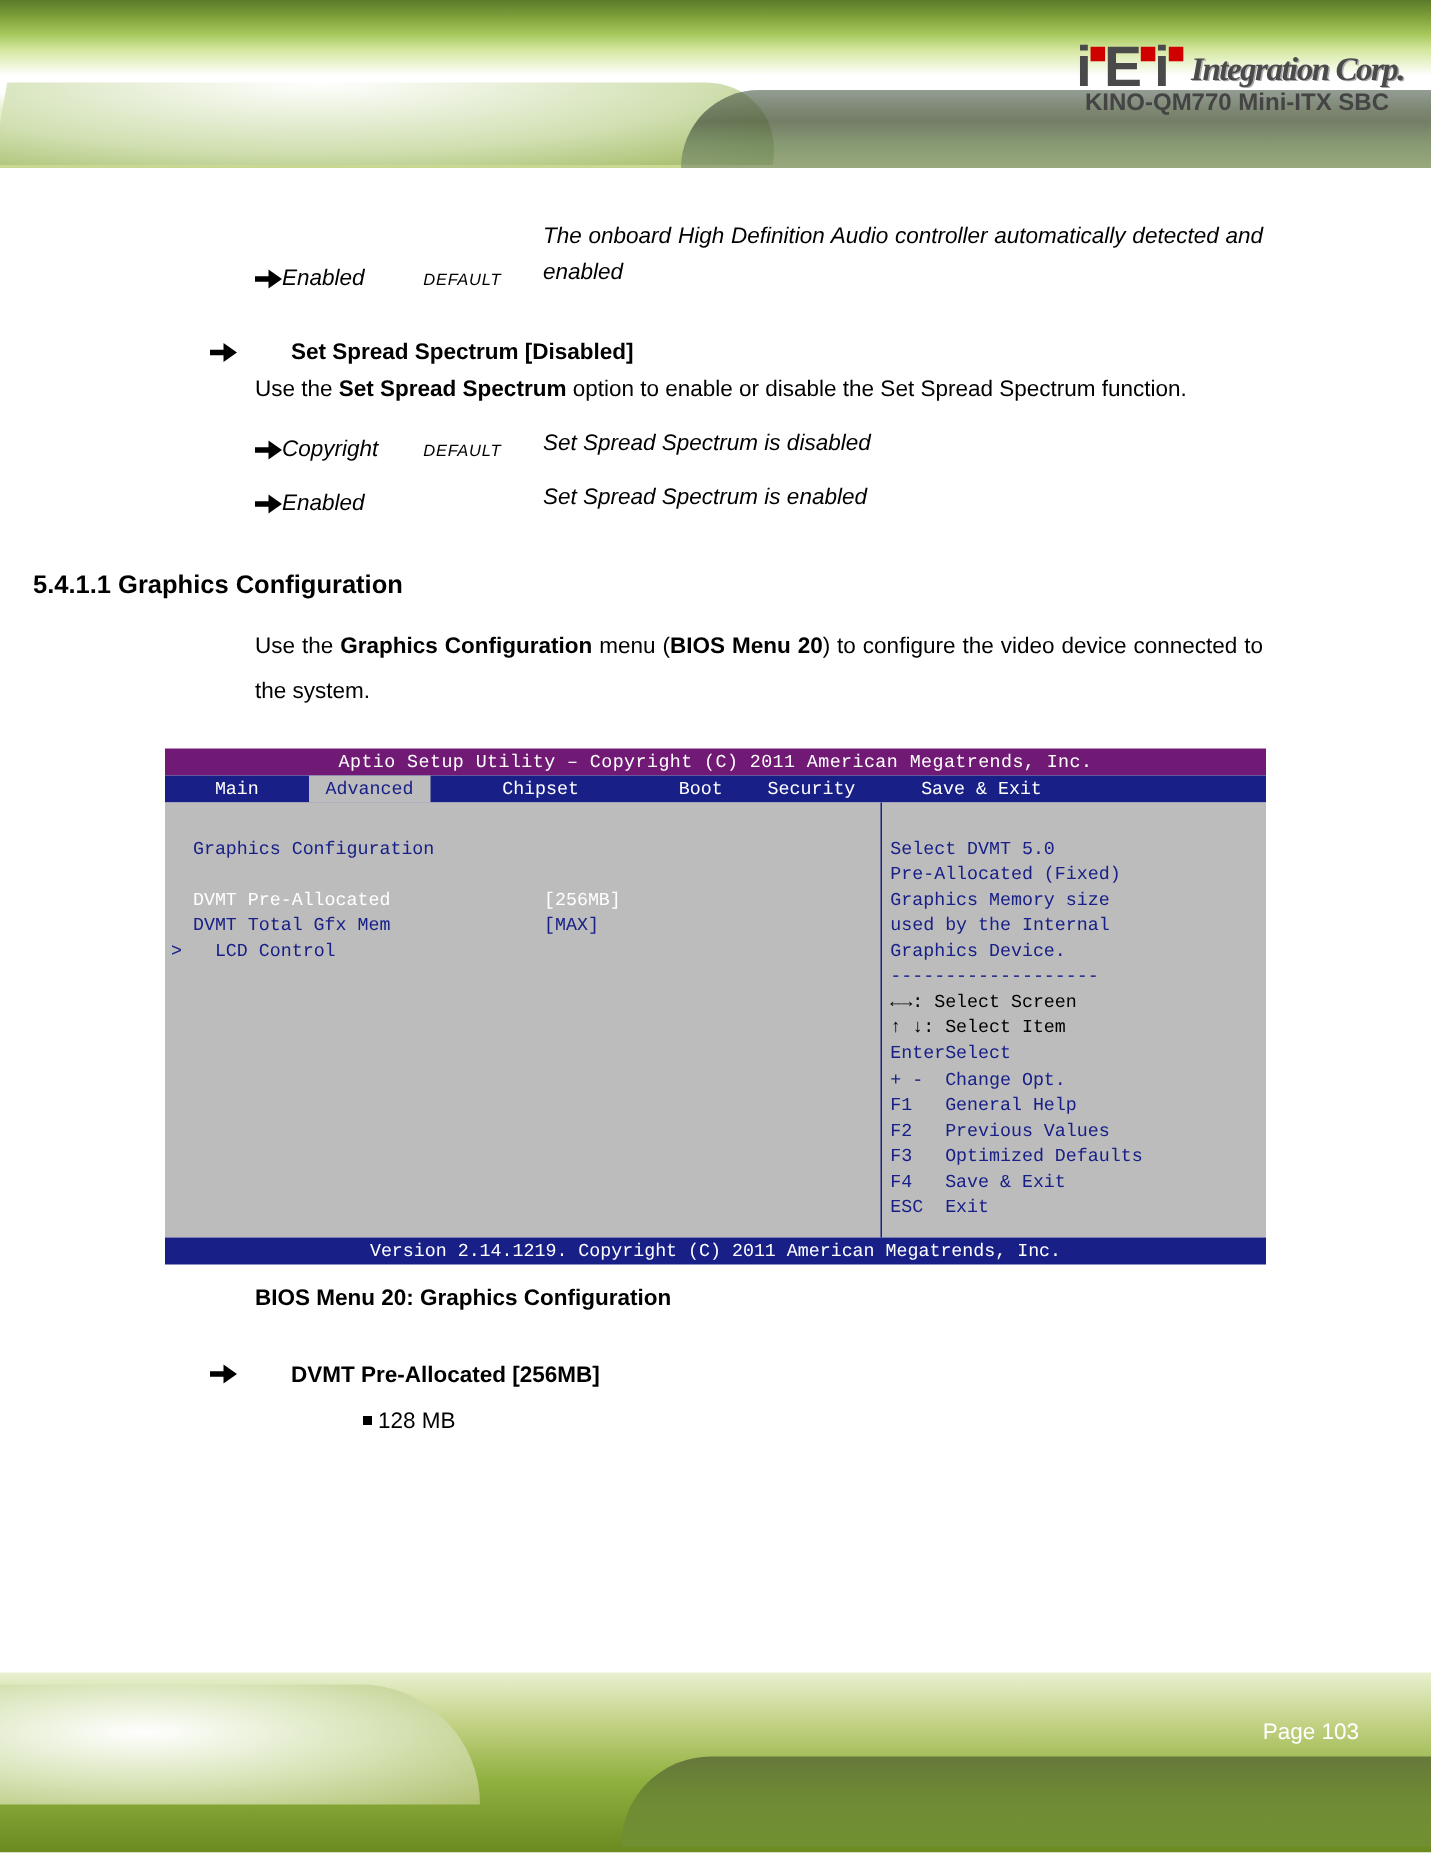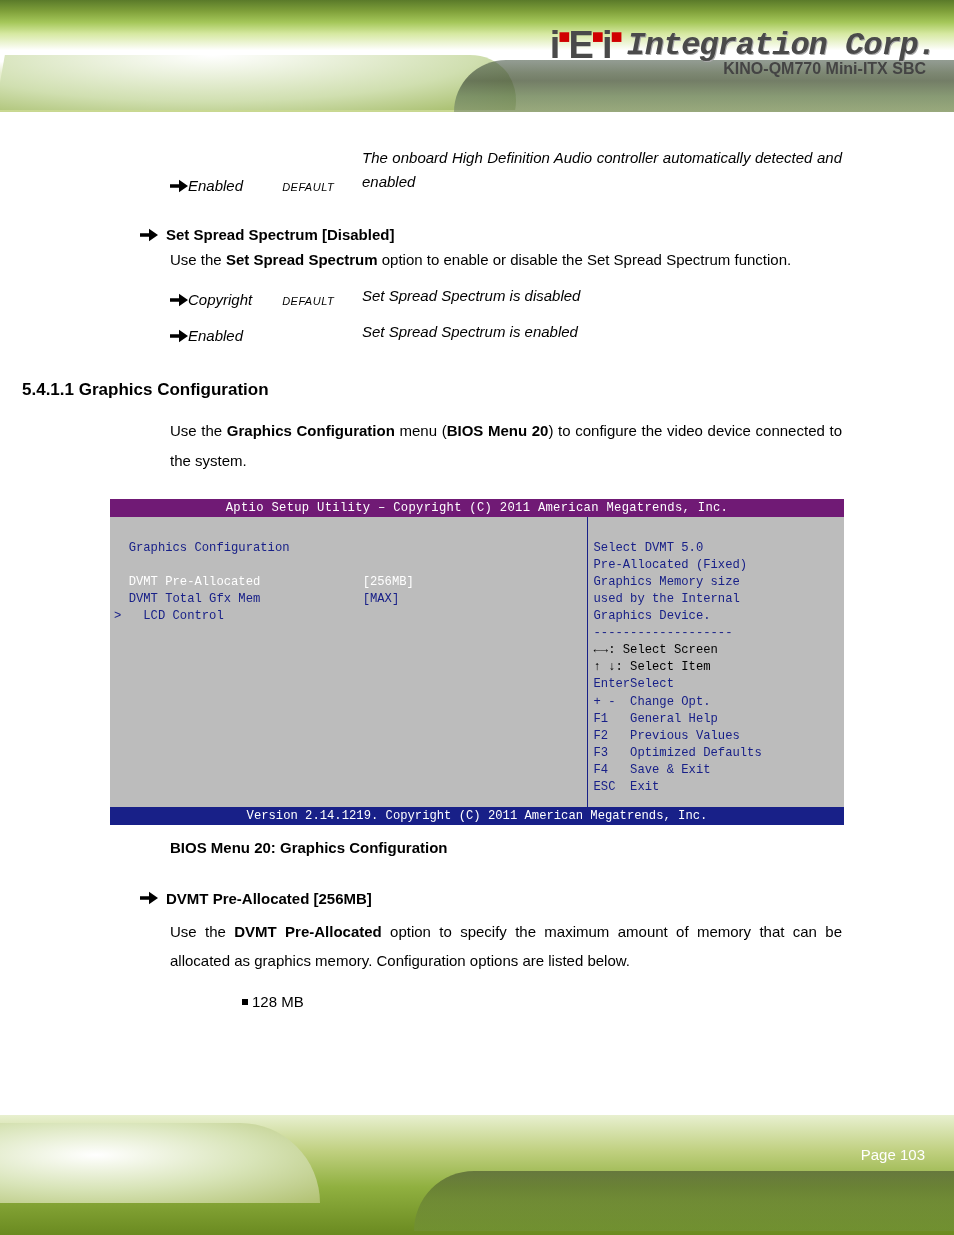--- a/index.html
+++ b/index.html
@@ -54,23 +54,23 @@
     font-weight: 900;
     font-size: 38px;
     color: #4a4a4a;
     letter-spacing: -3px;
     display:flex;
     align-items:flex-start;
     text-align:right;
   }
   .logo-mark .dot { color:#d00000; font-size:20px; line-height:1; margin:0 1px; position:relative; top:2px;}
   .logo-text {
-    font-family: Liberation Mono, monospace;
+    font-family: Liberation Serif, serif;
     font-weight: 900;
-    font-size: 32px;
+    font-size: 22px;
     color: #4a4a4a;
     font-style: italic;
     letter-spacing: -1px;
     text-shadow: 1px 1px 0 #aaa;
   }
 
   
   .content {
     padding: 28px 112px 0 112px;
     font-size: 15px;
@@ -96,20 +96,21 @@
     margin-top: 6px;
     margin-bottom: 10px;
   }
 
   .section-head {
     margin-left: 28px;
     margin-top: 28px;
     margin-bottom: -4px;
     display:flex;
     align-items:center;
+    gap:28px;
   }
   .section-head .arrow { margin-right: 8px; }
 
   
   .bios {
     margin: 24px -2px 0 -2px;
     font-family: "Courier New", monospace;
     font-size: 12.2px;
     color: #fff;
   }
@@ -193,21 +194,21 @@
   .bottom-banner::after{
     content:"";
     position:absolute;
     right:0; bottom:4px;
     width:540px; height:60px;
     background: linear-gradient(to bottom, rgba(40,50,30,0.5) 0%, rgba(80,100,50,0.4) 50%, rgba(120,150,80,0.3) 100%);
     border-radius: 120px 0 0 0;
   }
   .page-num {
     position:absolute;
-    right: 29px;
+    right: 48px;
     bottom: 72px;
     color: #ffffff;
     font-size: 15px;
     font-family: Arial, sans-serif;
     z-index:3;
   }
 </style>
 </head>
 <body>
 
@@ -280,20 +281,27 @@
   <div style="margin-top:36px; margin-left:-90px; font-weight:bold; font-size:17px;">
     <span>5.4.1.1 </span><span>Graphics Configuration</span>
   </div>
 
   <p class="para" style="margin-top:16px;">
     <span>Use the </span><b>Graphics Configuration</b><span> menu (</span><b>BIOS Menu 20</b><span>) to configure the video device connected to the system.</span>
   </p>
 
   <div class="bios">
     <div class="bios-title">Aptio Setup Utility – Copyright (C) 2011 American Megatrends, Inc.</div>
+    <div class="bios-tabs">
+      <div>    Main    </div>
+      <div class="active"> Advanced </div>
+      <div>      Chipset      </div>
+      <div>  Boot  </div>
+      <div> Security      Save &amp; Exit </div>
+    </div>
     <div class="bios-body">
       <div class="bios-left">
 <span>  Graphics Configuration</span>
 <span></span>
 <span class="selrow">  DVMT Pre-Allocated              [256MB]</span>
 <span>  DVMT Total Gfx Mem              [MAX]</span>
 <span style="color:#182088;">&gt; </span><span>  LCD Control</span>
       </div>
       <div class="bios-right">
 <span>Select DVMT 5.0</span>
@@ -320,23 +328,20 @@
 
   <div class="section-head" style="margin-top:34px;">
     <span class="arrow">
       <svg viewBox="0 0 20 16">
           <path d="M0 6h10V1l10 7-10 7v-5H0z" fill="#000"></path>
         </svg>
     </span>
     <span style="font-weight:bold;">DVMT Pre-Allocated [256MB]</span>
   </div>
 
-  <p class="para" style="margin-top:14px;">
-    <span>Use the </span><b>DVMT Pre-Allocated</b><span> option to specify the maximum amount of memory that can be allocated as graphics memory. Configuration options are listed below.</span>
-  </p>
 
   <div class="bullet-item">
     <span class="bullet-sq"></span>
     <span>128 MB</span>
   </div>
 
 </div>
 
 <div class="bottom-banner"></div>
 <div class="page-num">

